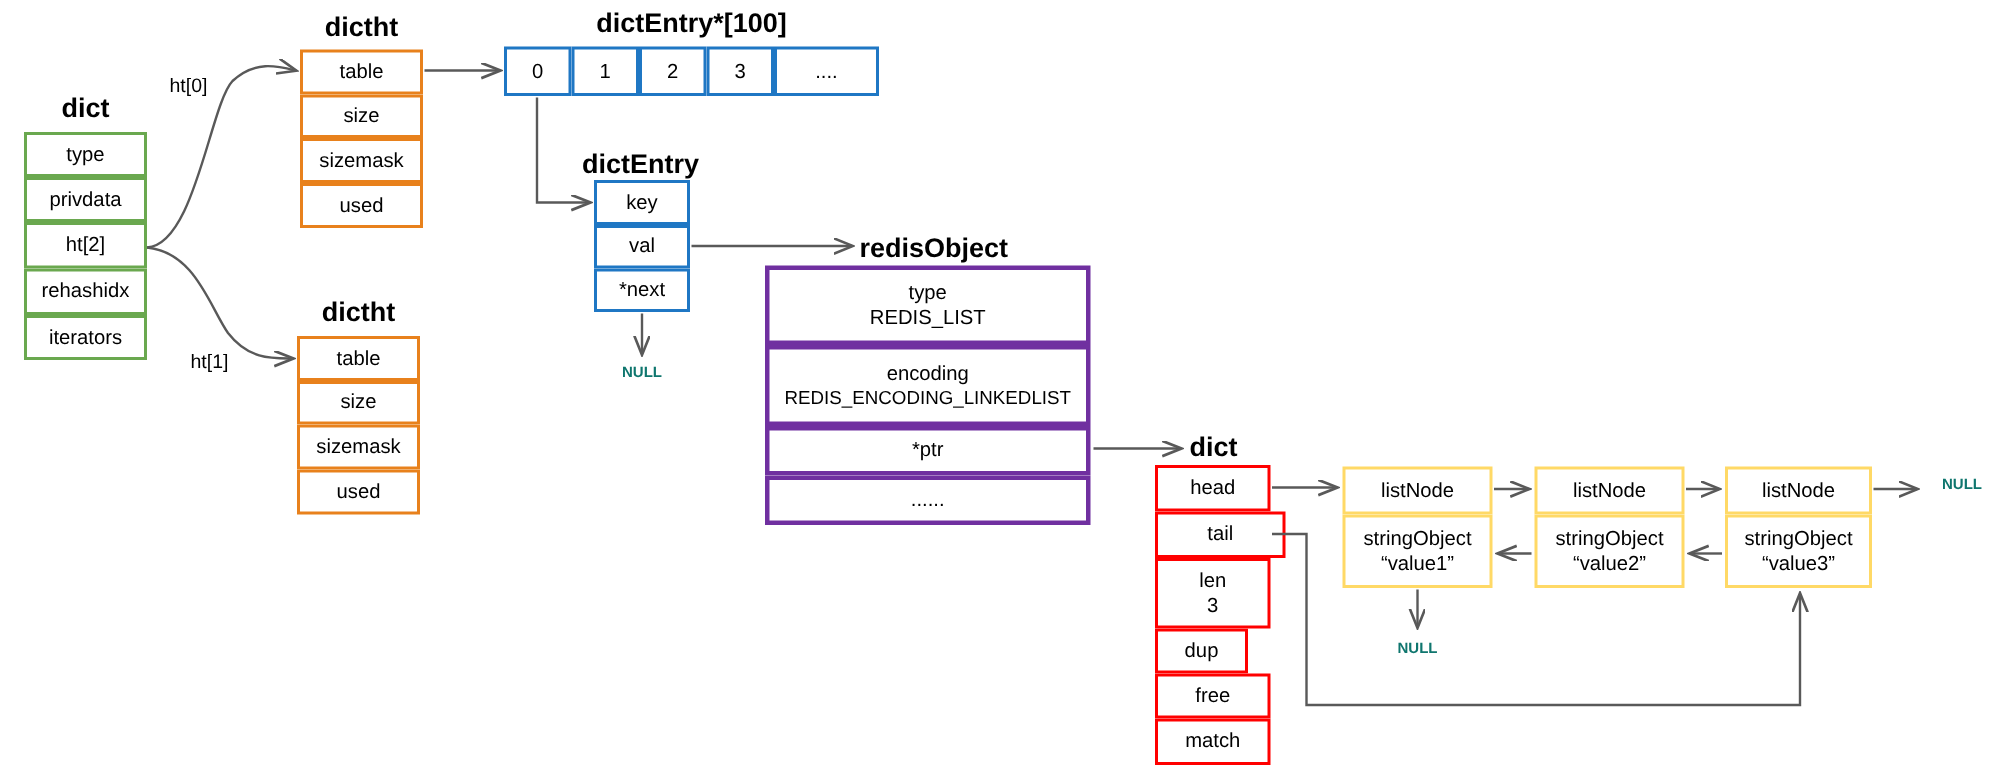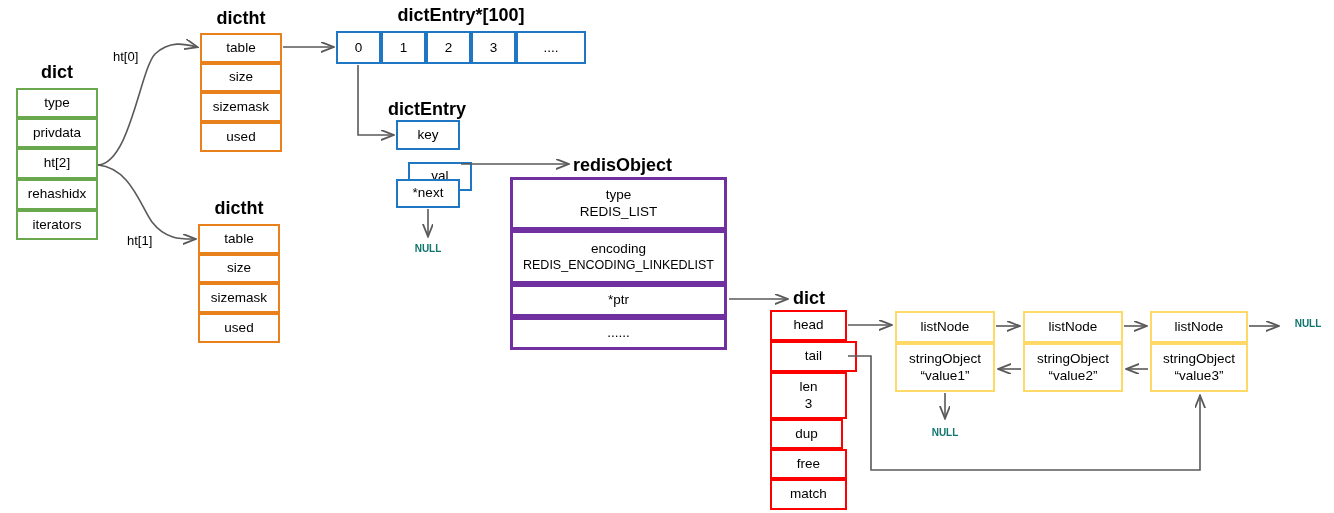--- a/index.html
+++ b/index.html
@@ -143,21 +143,21 @@
     <span>3</span>
   </div>
   <div class="cell b-border" style="left:516px; top:31px; width:70px; height:33px;">
     <span>....</span>
   </div>
 
   <div class="struct-title" style="left:382px; top:99px; width:90px;">dictEntry</div>
   <div class="row b-border" style="left:396px; top:120px; width:64px; height:30px;">
     <span>key</span>
   </div>
-  <div class="row b-border" style="left:396px; top:162px; width:64px; height:29px;margin-left:12px;">
+  <div class="row b-border" style="left:396px; top:150px; width:64px; height:29px;">
     <span>val</span>
   </div>
   <div class="row b-border" style="left:396px; top:179px; width:64px; height:29px;">
     <span>*next</span>
   </div>
   <div class="null-label" style="left:398px; top:243px; width:60px;">NULL</div>
 
   <div class="struct-title" style="left:573px; top:155px; width:90px; text-align:left;">redisObject</div>
   <div class="row p-border" style="left:510px; top:177px; width:217px; height:53px;">
     <span>type</span>
@@ -178,21 +178,21 @@
   <div class="row r-border" style="left:770px; top:310px; width:77px; height:31px;">
     <span>head</span>
   </div>
   <div class="row r-border" style="left:770px; top:341px; width:87px; height:31px;">
     <span>tail</span>
   </div>
   <div class="row r-border" style="left:770px; top:372px; width:77px; height:47px;">
     <span>len</span>
     <span>3</span>
   </div>
-  <div class="row r-border" style="left:770px; top:419px; width:73px; height:30px;">
+  <div class="row r-border" style="left:770px; top:419px; width:62px; height:30px;">
     <span>dup</span>
   </div>
   <div class="row r-border" style="left:770px; top:449px; width:77px; height:30px;">
     <span>free</span>
   </div>
   <div class="row r-border" style="left:770px; top:479px; width:77px; height:31px;">
     <span>match</span>
   </div>
 
   <div class="row y-border" style="left:895px; top:311px; width:100px; height:32px;">

